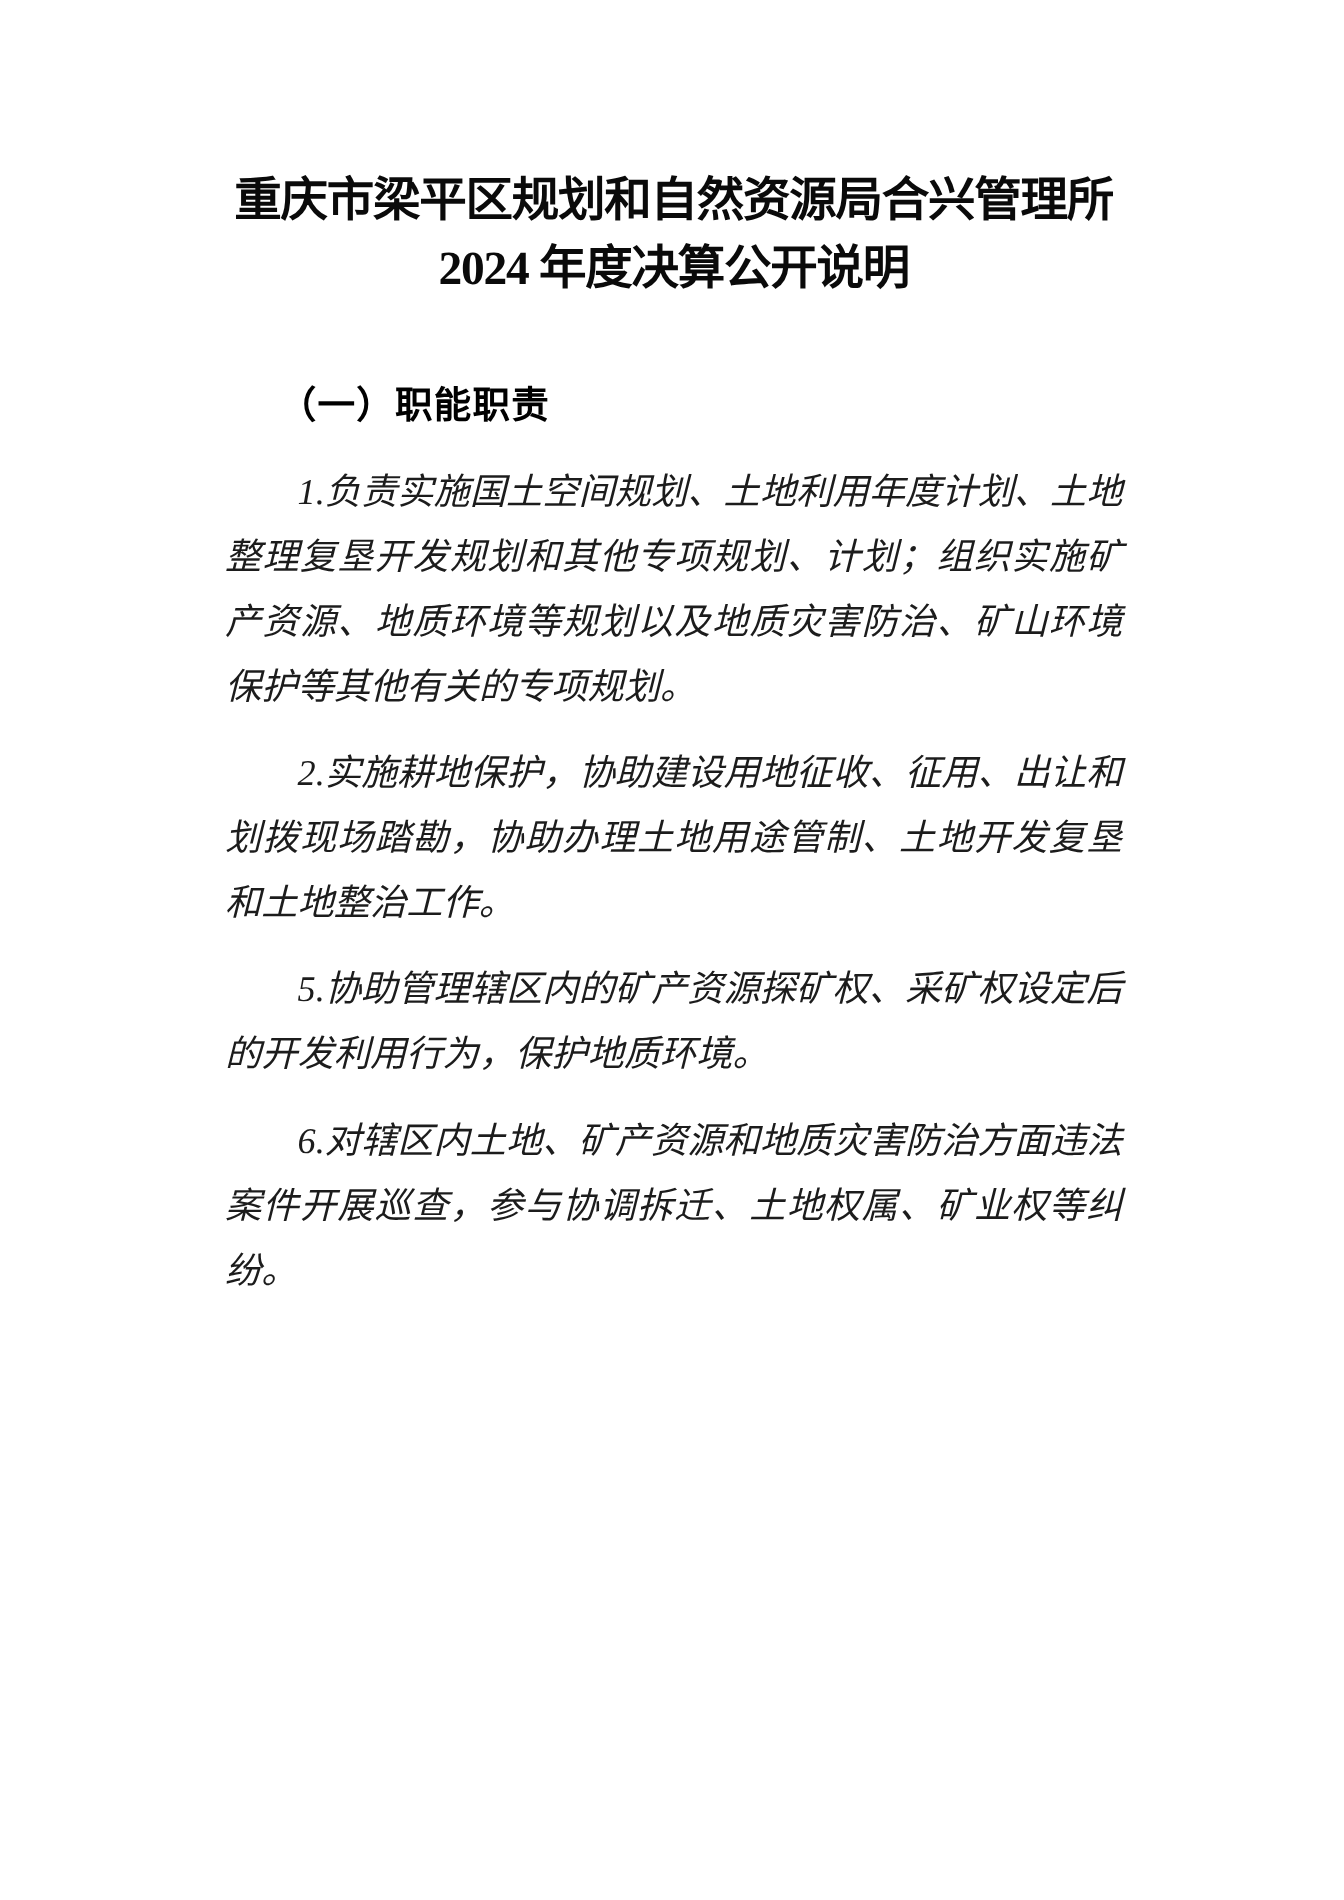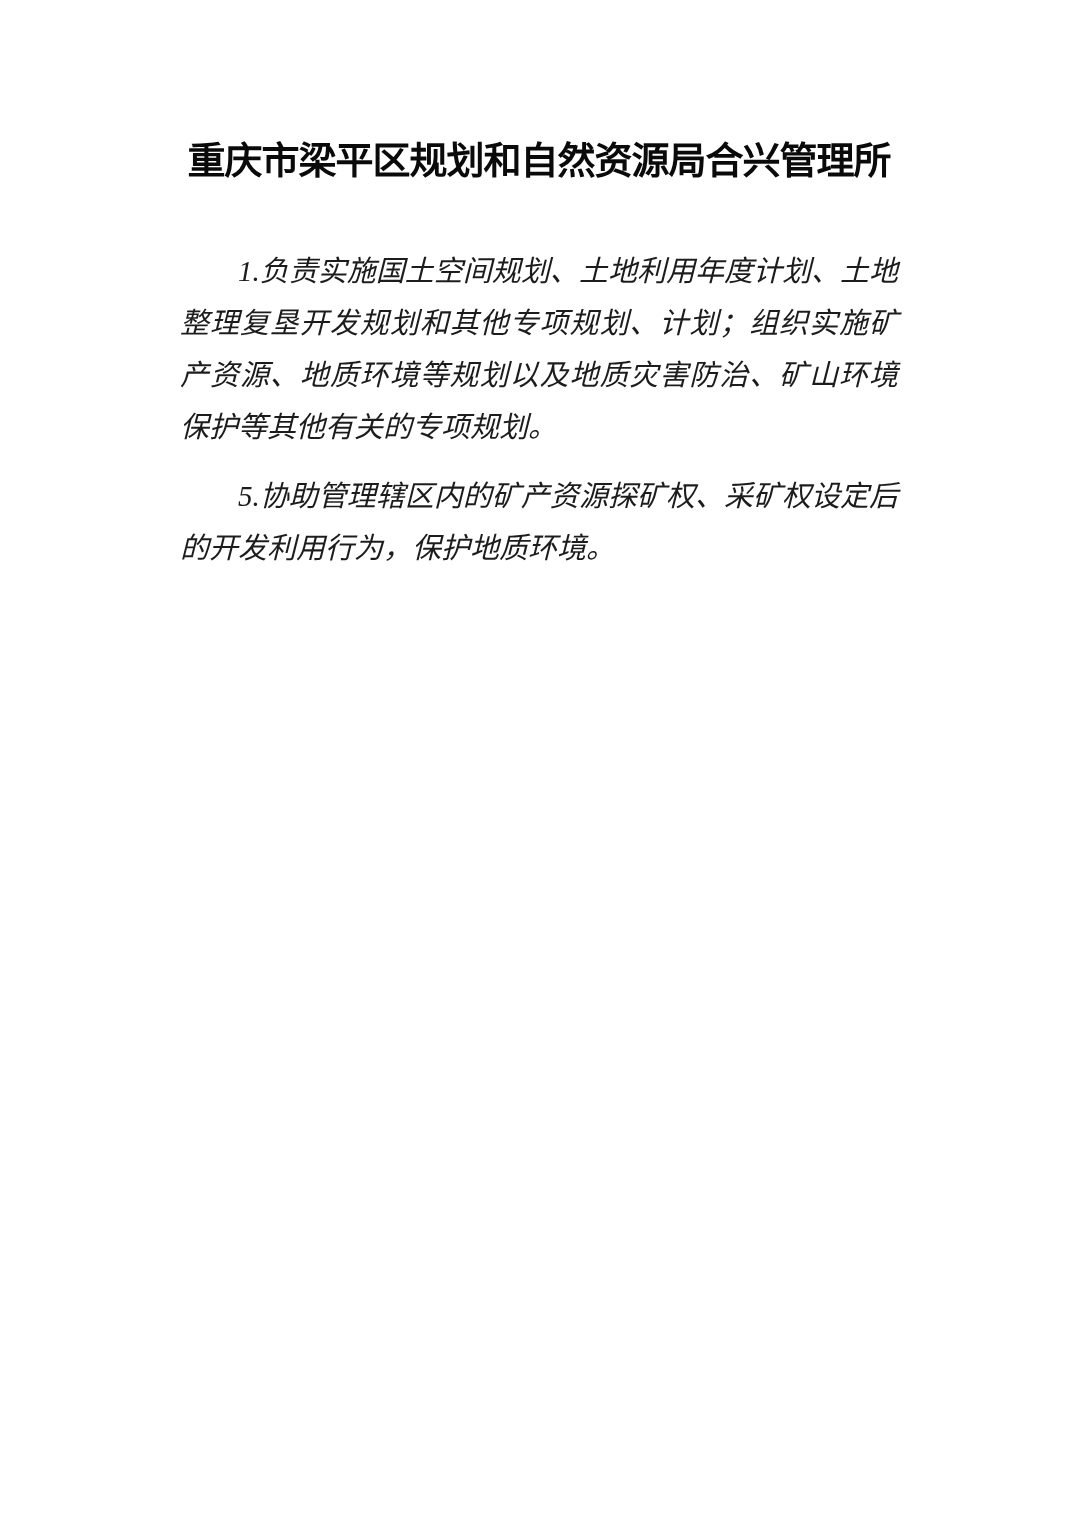--- a/index.html
+++ b/index.html
@@ -87,25 +87,29 @@
   }
 </style>
 </head>
 <body>
 
 <div class="page">
   <div class="content">
 
     <h1 class="doc-title">
       <span class="title-line">重庆市梁平区规划和自然资源局合兴管理所</span>
+      <span class="title-line">2024 年度决算公开说明</span>
     </h1>
 
     <div class="doc-body">
+      <h3 class="h-level2">（一）职能职责</h3>
 
       <p>1.负责实施国土空间规划、土地利用年度计划、土地整理复垦开发规划和其他专项规划、计划；组织实施矿产资源、地质环境等规划以及地质灾害防治、矿山环境保护等其他有关的专项规划。</p>
+      <p>2.实施耕地保护，协助建设用地征收、征用、出让和划拨现场踏勘，协助办理土地用途管制、土地开发复垦和土地整治工作。</p>
       <p>5.协助管理辖区内的矿产资源探矿权、采矿权设定后的开发利用行为，保护地质环境。</p>
+      <p>6.对辖区内土地、矿产资源和地质灾害防治方面违法案件开展巡查，参与协调拆迁、土地权属、矿业权等纠纷。</p>
     </div>
   </div>
 
   <div class="page-footer">
     <span>- 1 -</span>
   </div>
 </div>
 
 </body></html>

